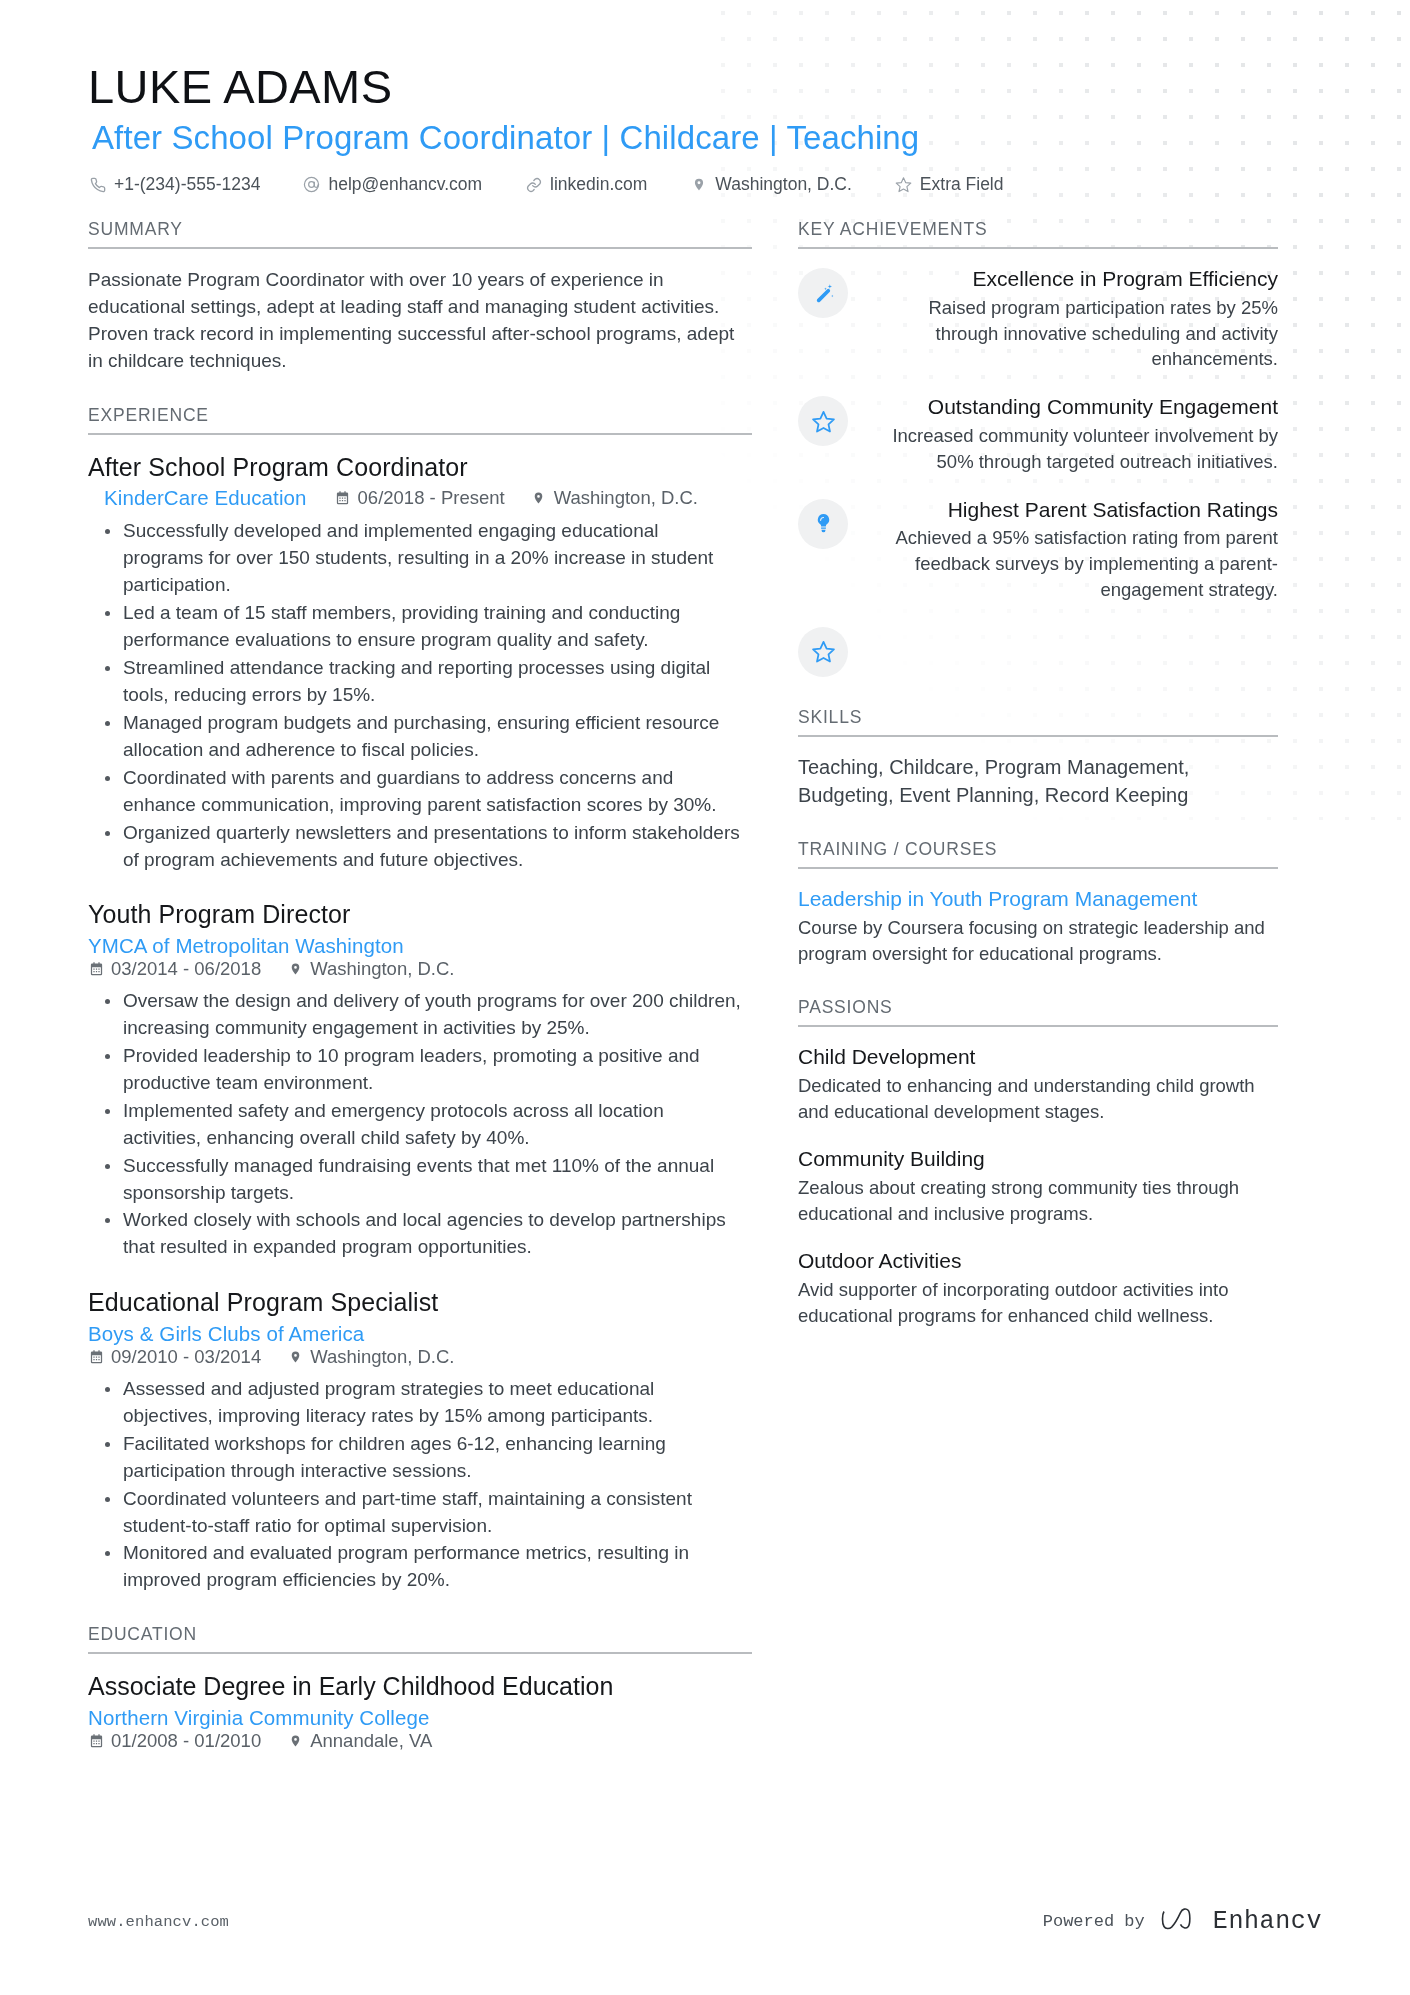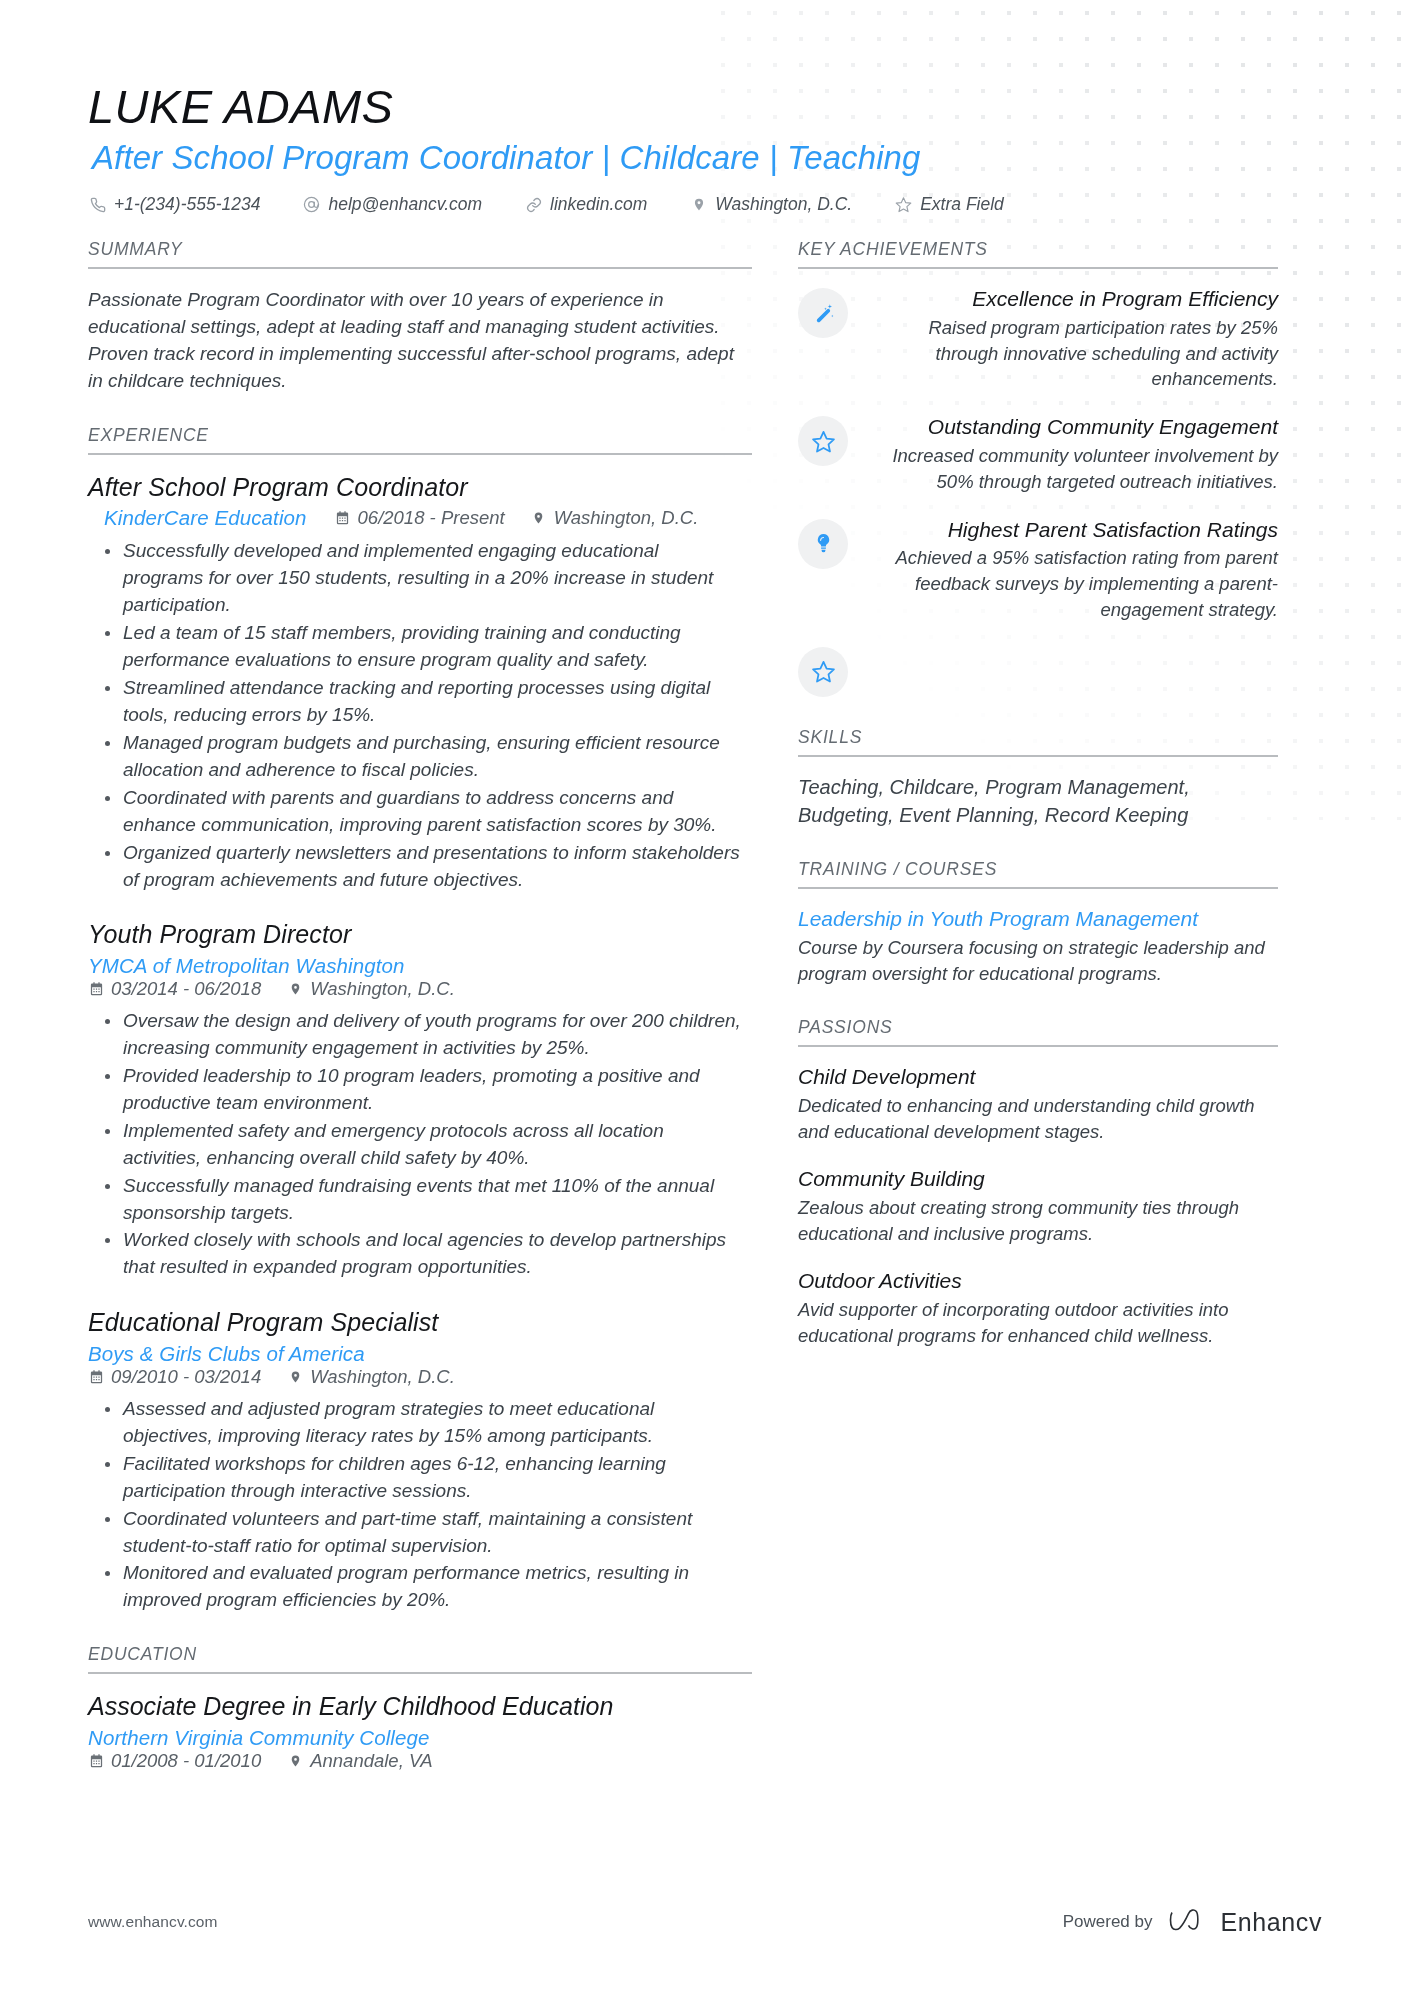--- a/index.html
+++ b/index.html
@@ -29,22 +29,21 @@
     background-image: radial-gradient(circle, #e2e4e6 2.2px, transparent 2.4px);
     background-size: 26px 26px;
     -webkit-mask-image: linear-gradient(to bottom left, rgba(0,0,0,1) 0%, rgba(0,0,0,0.85) 25%, rgba(0,0,0,0.35) 55%, rgba(0,0,0,0) 78%);
     mask-image: linear-gradient(to bottom left, rgba(0,0,0,1) 0%, rgba(0,0,0,0.85) 25%, rgba(0,0,0,0.35) 55%, rgba(0,0,0,0) 78%);
     pointer-events: none;
     z-index: 0;
   }
   .content {
     position: relative;
     z-index: 1;
-    padding: 82px 88px 0 88px;
-    font-style: italic;
+    padding: 62px 88px 0 88px;
   }
 
   
   .name {
     font-size: 47px;
     font-weight: 400;
     letter-spacing: 0.4px;
     color: #0f1115;
     line-height: 1.08;
     margin: 0 0 4px 0;
@@ -257,20 +256,21 @@
   
   .footer {
     position: absolute;
     left: 88px;
     right: 88px;
     bottom: 58px;
     display: flex;
     align-items: center;
     justify-content: space-between;
     z-index: 2;
+    font-family: Liberation Mono, monospace;
   }
   .footer-url {
     font-size: 15.5px;
     color: #5a6168;
     letter-spacing: 0.1px;
   }
   .footer-right {
     display: flex;
     align-items: center;
   }

